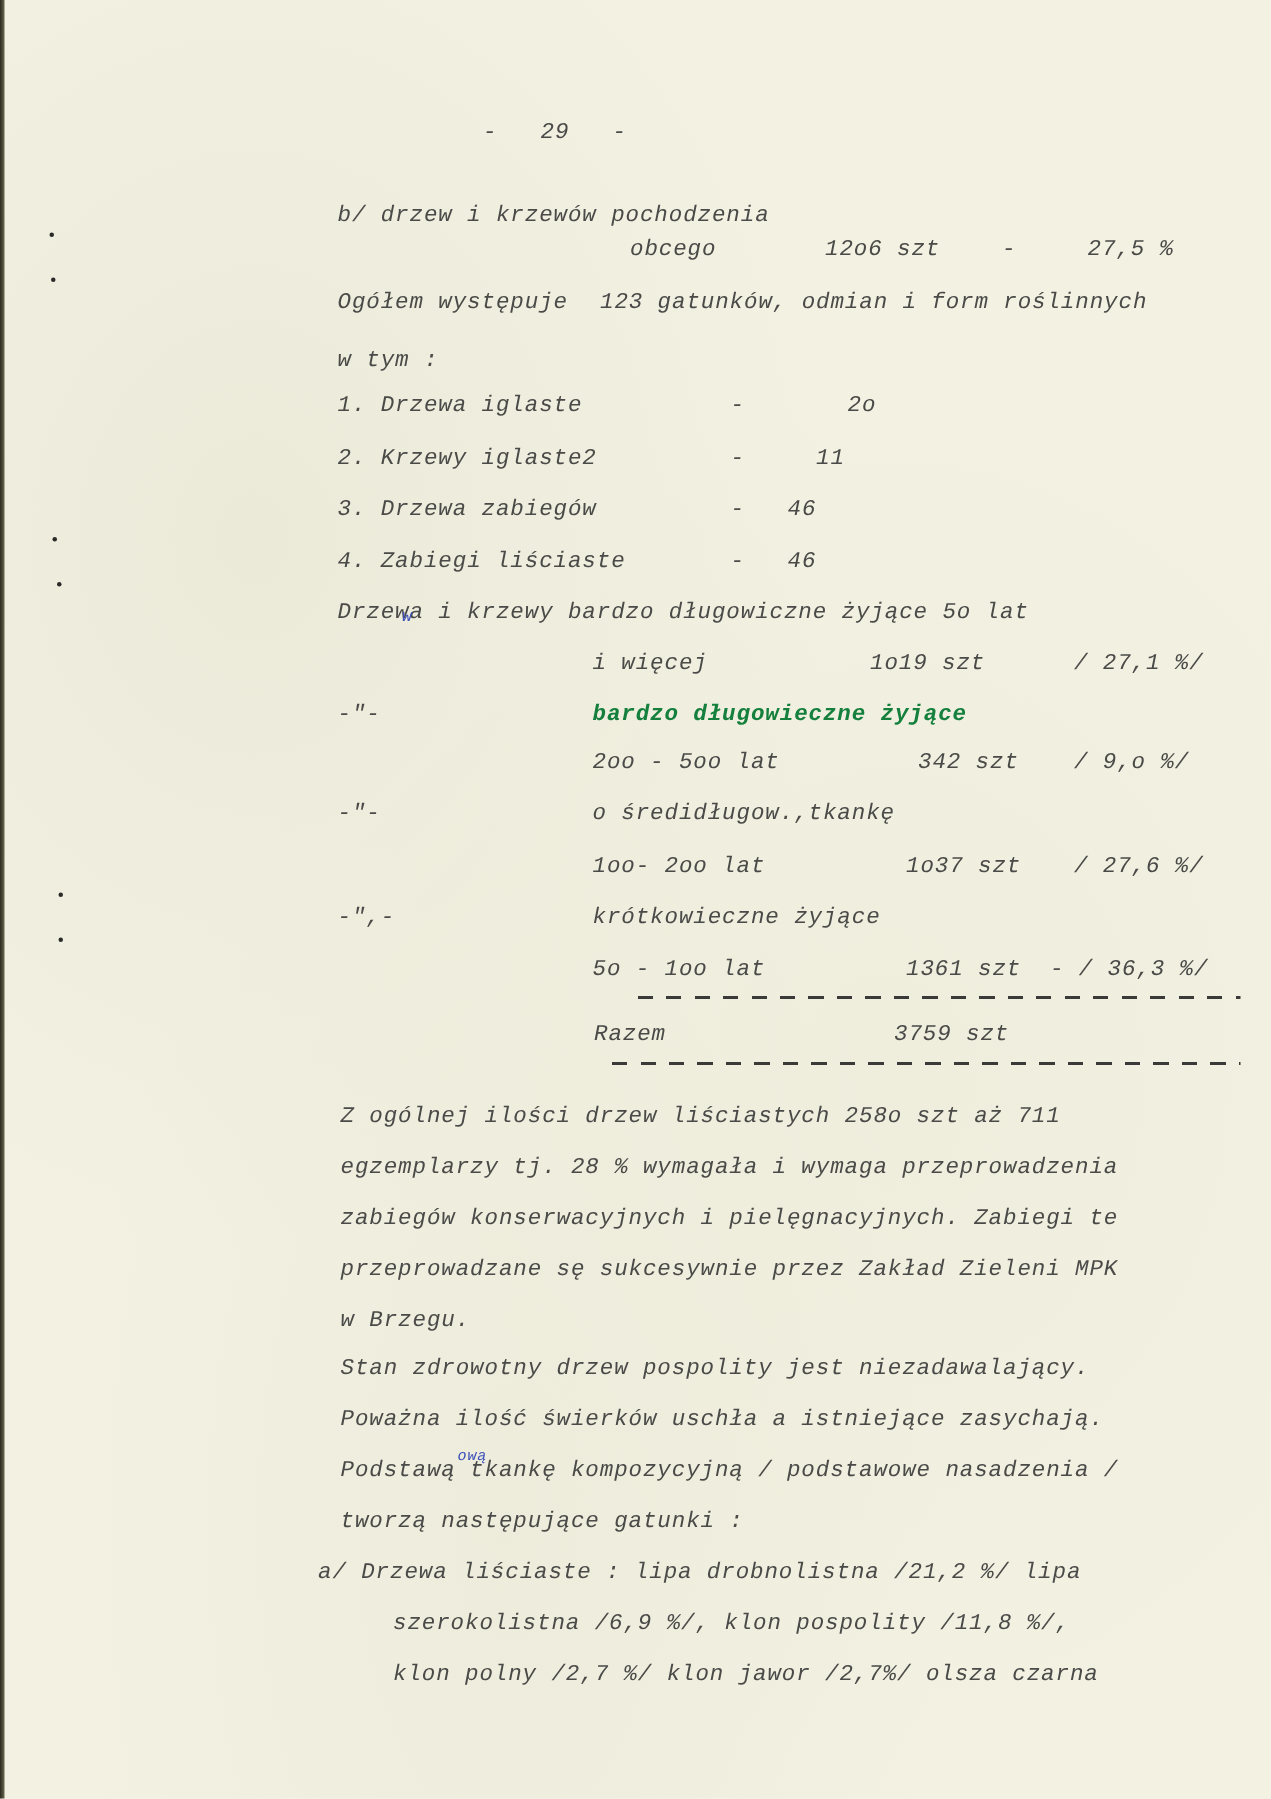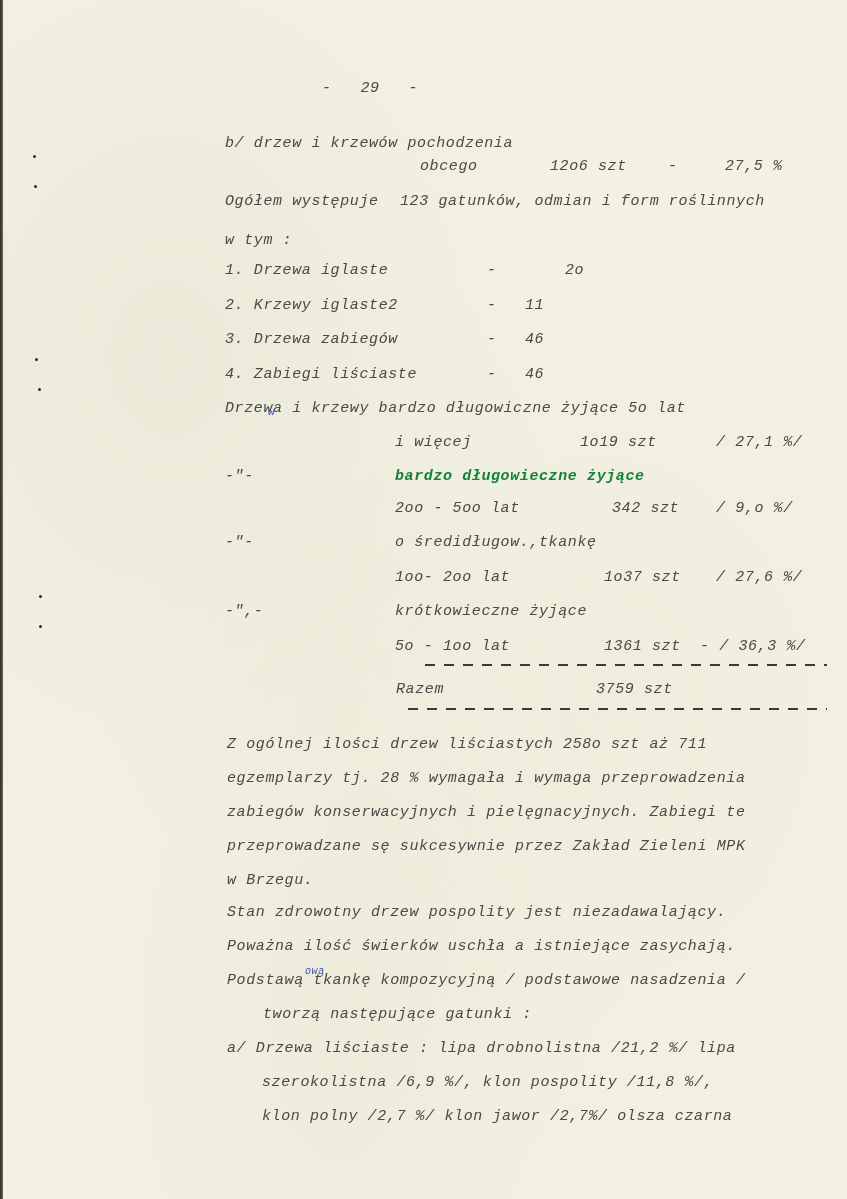--- a/index.html
+++ b/index.html
@@ -55,21 +55,21 @@
 <div class="line" style="left:400px;top:193px;">123 gatunków, odmian i form roślinnych</div>
 <div class="line" style="left:225px;top:232px;">w tym :</div>
 
 <div>
   <div class="line" style="left:225px;top:262px;"><span>1.</span> <span>Drzewa iglaste</span></div>
   <div class="line" style="left:487px;top:262px;">-</div>
   <div class="line" style="left:525px;top:262px;margin-left:40px;">2o</div>
 
   <div class="line" style="left:225px;top:297px;"><span>2.</span> <span>Krzewy iglaste2</span></div>
   <div class="line" style="left:487px;top:297px;">-</div>
-  <div class="line" style="left:525px;top:297px;text-align:right;">11</div>
+  <div class="line" style="left:544px;top:297px;text-align:right;">11</div>
 
   <div class="line" style="left:225px;top:331px;"><span>3.</span> <span>Drzewa zabiegów</span></div>
   <div class="line" style="left:487px;top:331px;">-</div>
   <div class="line" style="left:525px;top:331px;">46</div>
 
   <div class="line" style="left:225px;top:366px;"><span>4.</span> <span>Zabiegi liściaste</span></div>
   <div class="line" style="left:487px;top:366px;">-</div>
   <div class="line" style="left:525px;top:366px;">46</div>
 </div>
 
@@ -110,21 +110,21 @@
   <div class="line" style="left:227px;top:770px;">egzemplarzy tj. 28 % wymagała i wymaga przeprowadzenia</div>
   <div class="line" style="left:227px;top:804px;">zabiegów konserwacyjnych i pielęgnacyjnych. Zabiegi te</div>
   <div class="line" style="left:227px;top:838px;">przeprowadzane sę sukcesywnie przez Zakład Zieleni MPK</div>
   <div class="line" style="left:227px;top:872px;">w Brzegu.</div>
 </div>
 
 <div>
   <div class="line" style="left:227px;top:904px;">Stan zdrowotny drzew pospolity jest niezadawalający.</div>
   <div class="line" style="left:227px;top:938px;">Poważna ilość świerków uschła a istniejące zasychają.</div>
   <div class="line" style="left:227px;top:972px;">Podstawą tkankę kompozycyjną / podstawowe nasadzenia /</div>
-  <div class="line" style="left:227px;top:1006px;margin-left:36px;">tworzą następujące gatunki :</div>
+  <div class="line" style="left:227px;top:1006px;">tworzą następujące gatunki :</div>
   <div class="line ink" style="left:282px;top:963px;font-size:10px;margin-left:23px;">ową</div>
 </div>
 
 <div>
-  <div class="line" style="left:227px;top:1040px;">a/ Drzewa liściaste : lipa drobnolistna /21,2 %/ lipa</div>
+  <div class="line" style="left:212px;top:1040px;">a/ Drzewa liściaste : lipa drobnolistna /21,2 %/ lipa</div>
   <div class="line" style="left:262px;top:1074px;">szerokolistna /6,9 %/, klon pospolity /11,8 %/,</div>
   <div class="line" style="left:262px;top:1108px;">klon polny /2,7 %/ klon jawor /2,7%/ olsza czarna</div>
 </div>
 
 </body></html>

